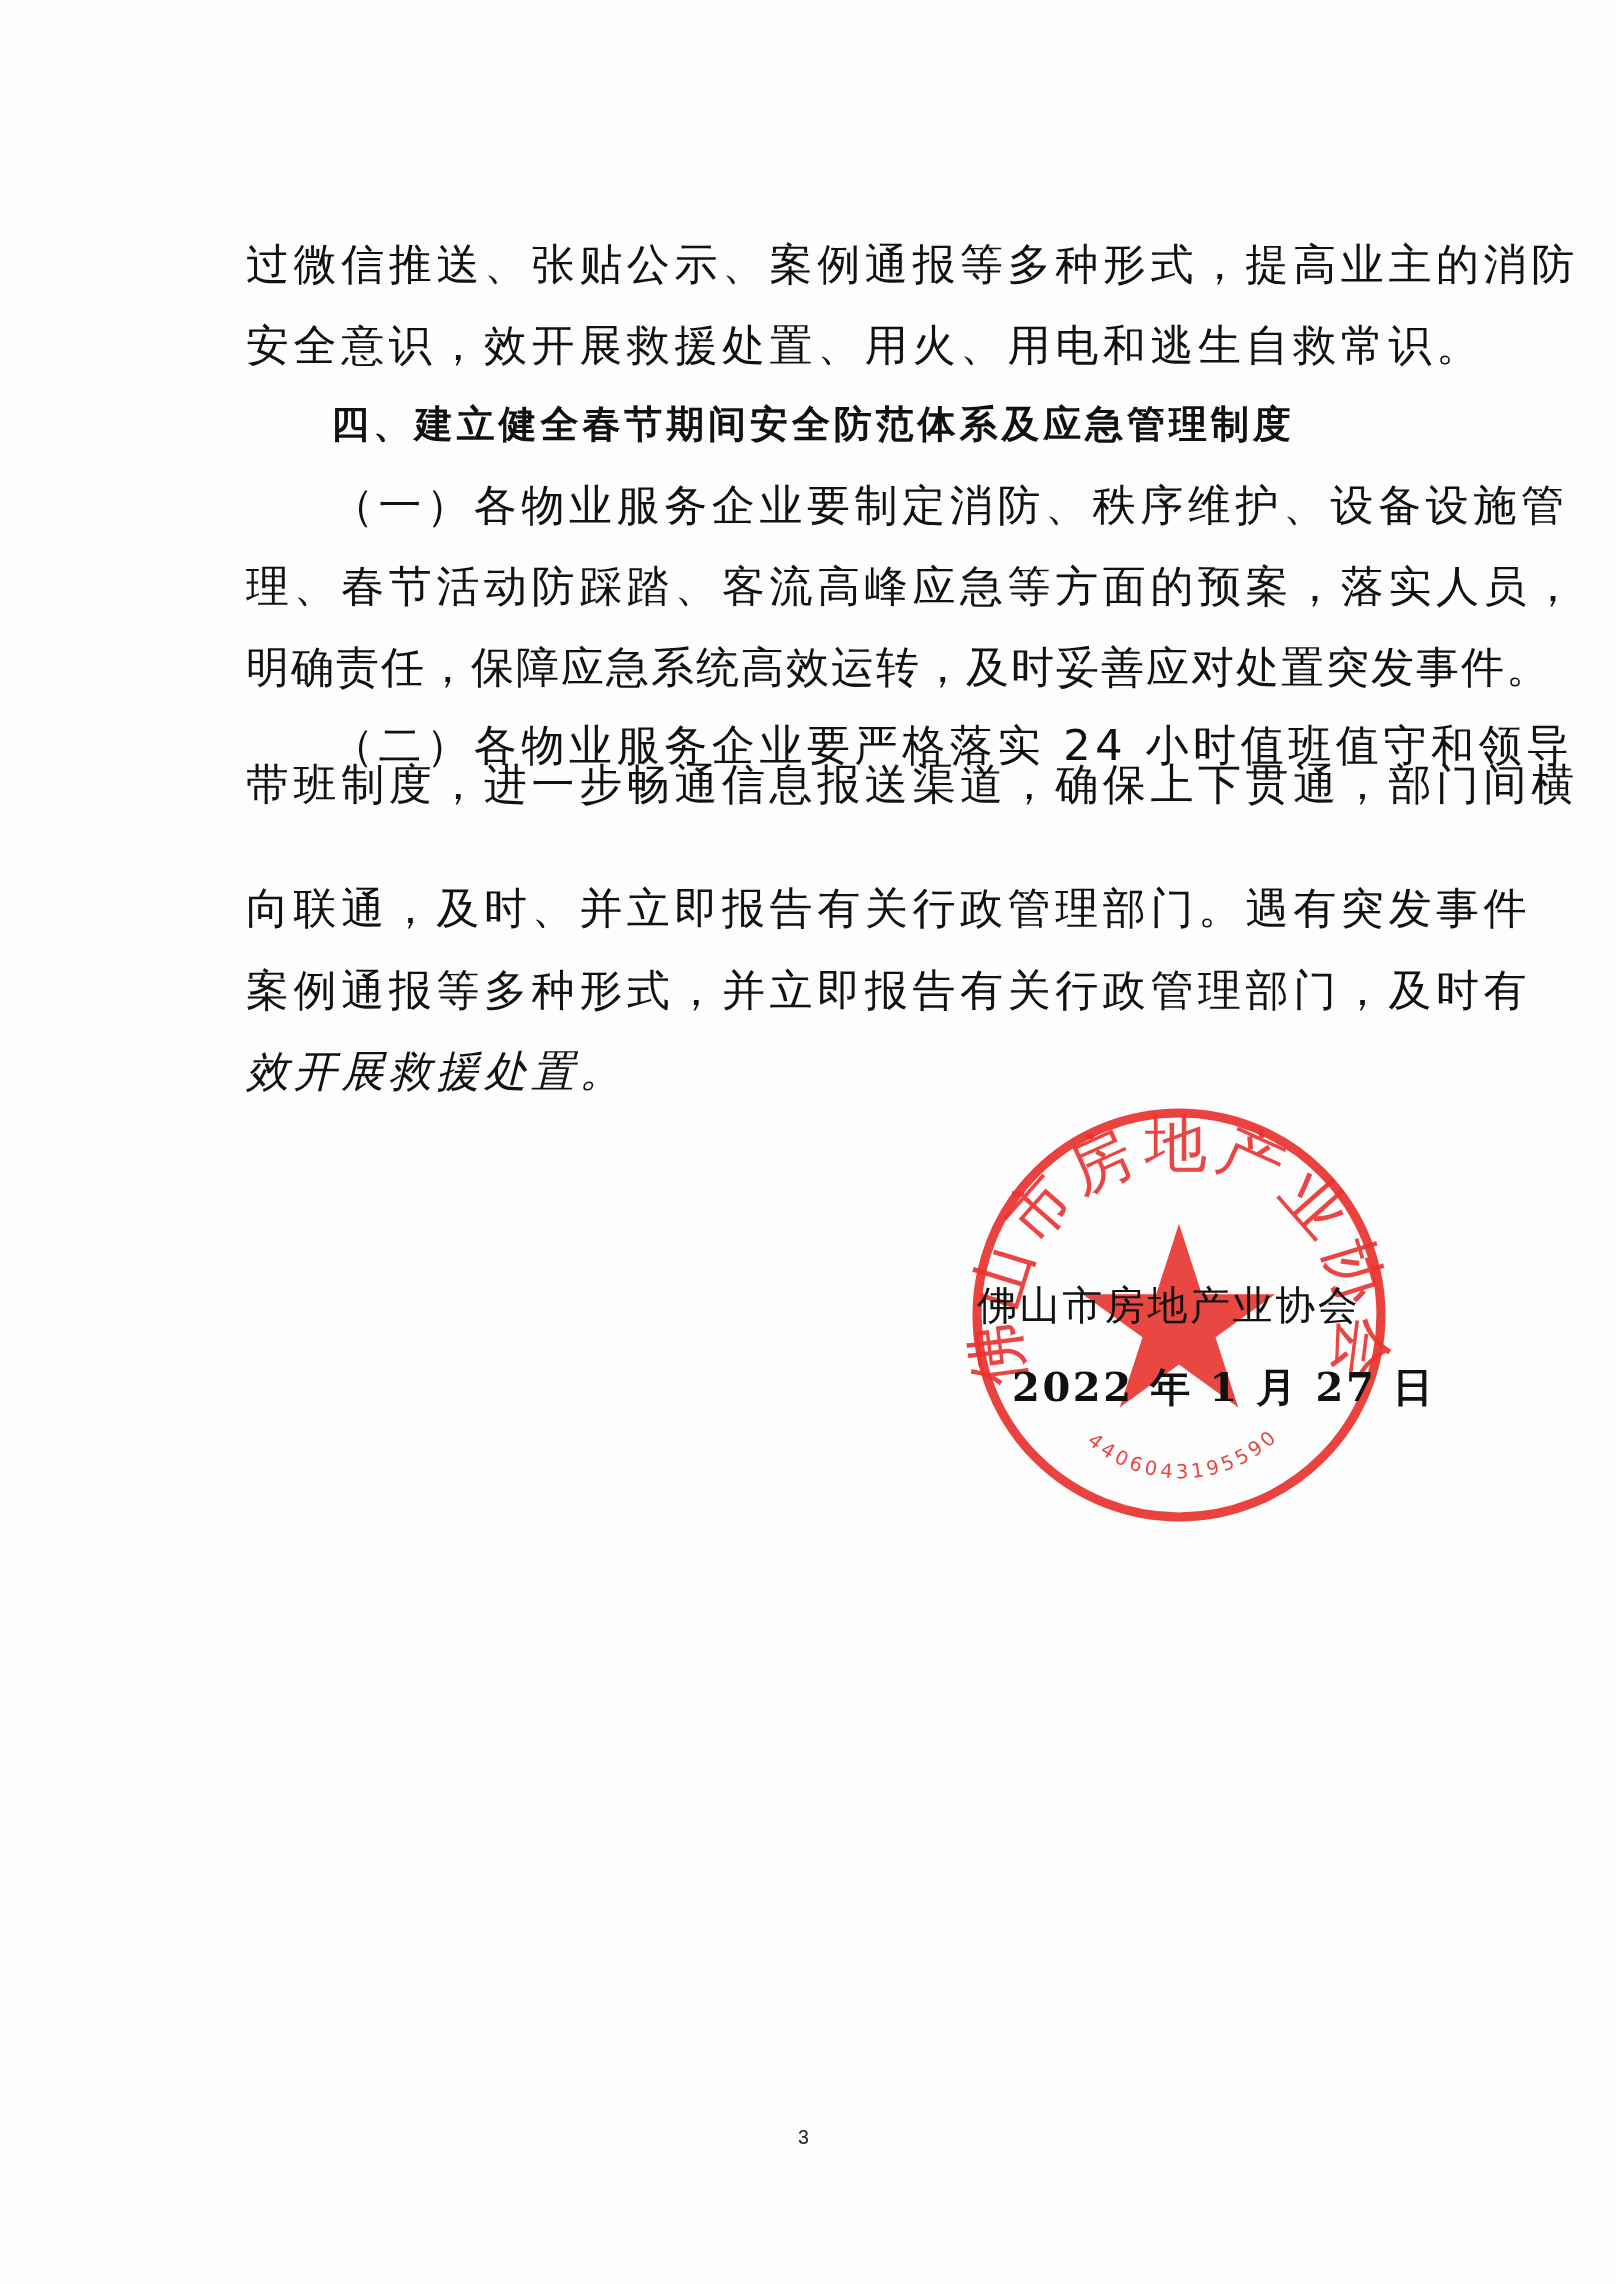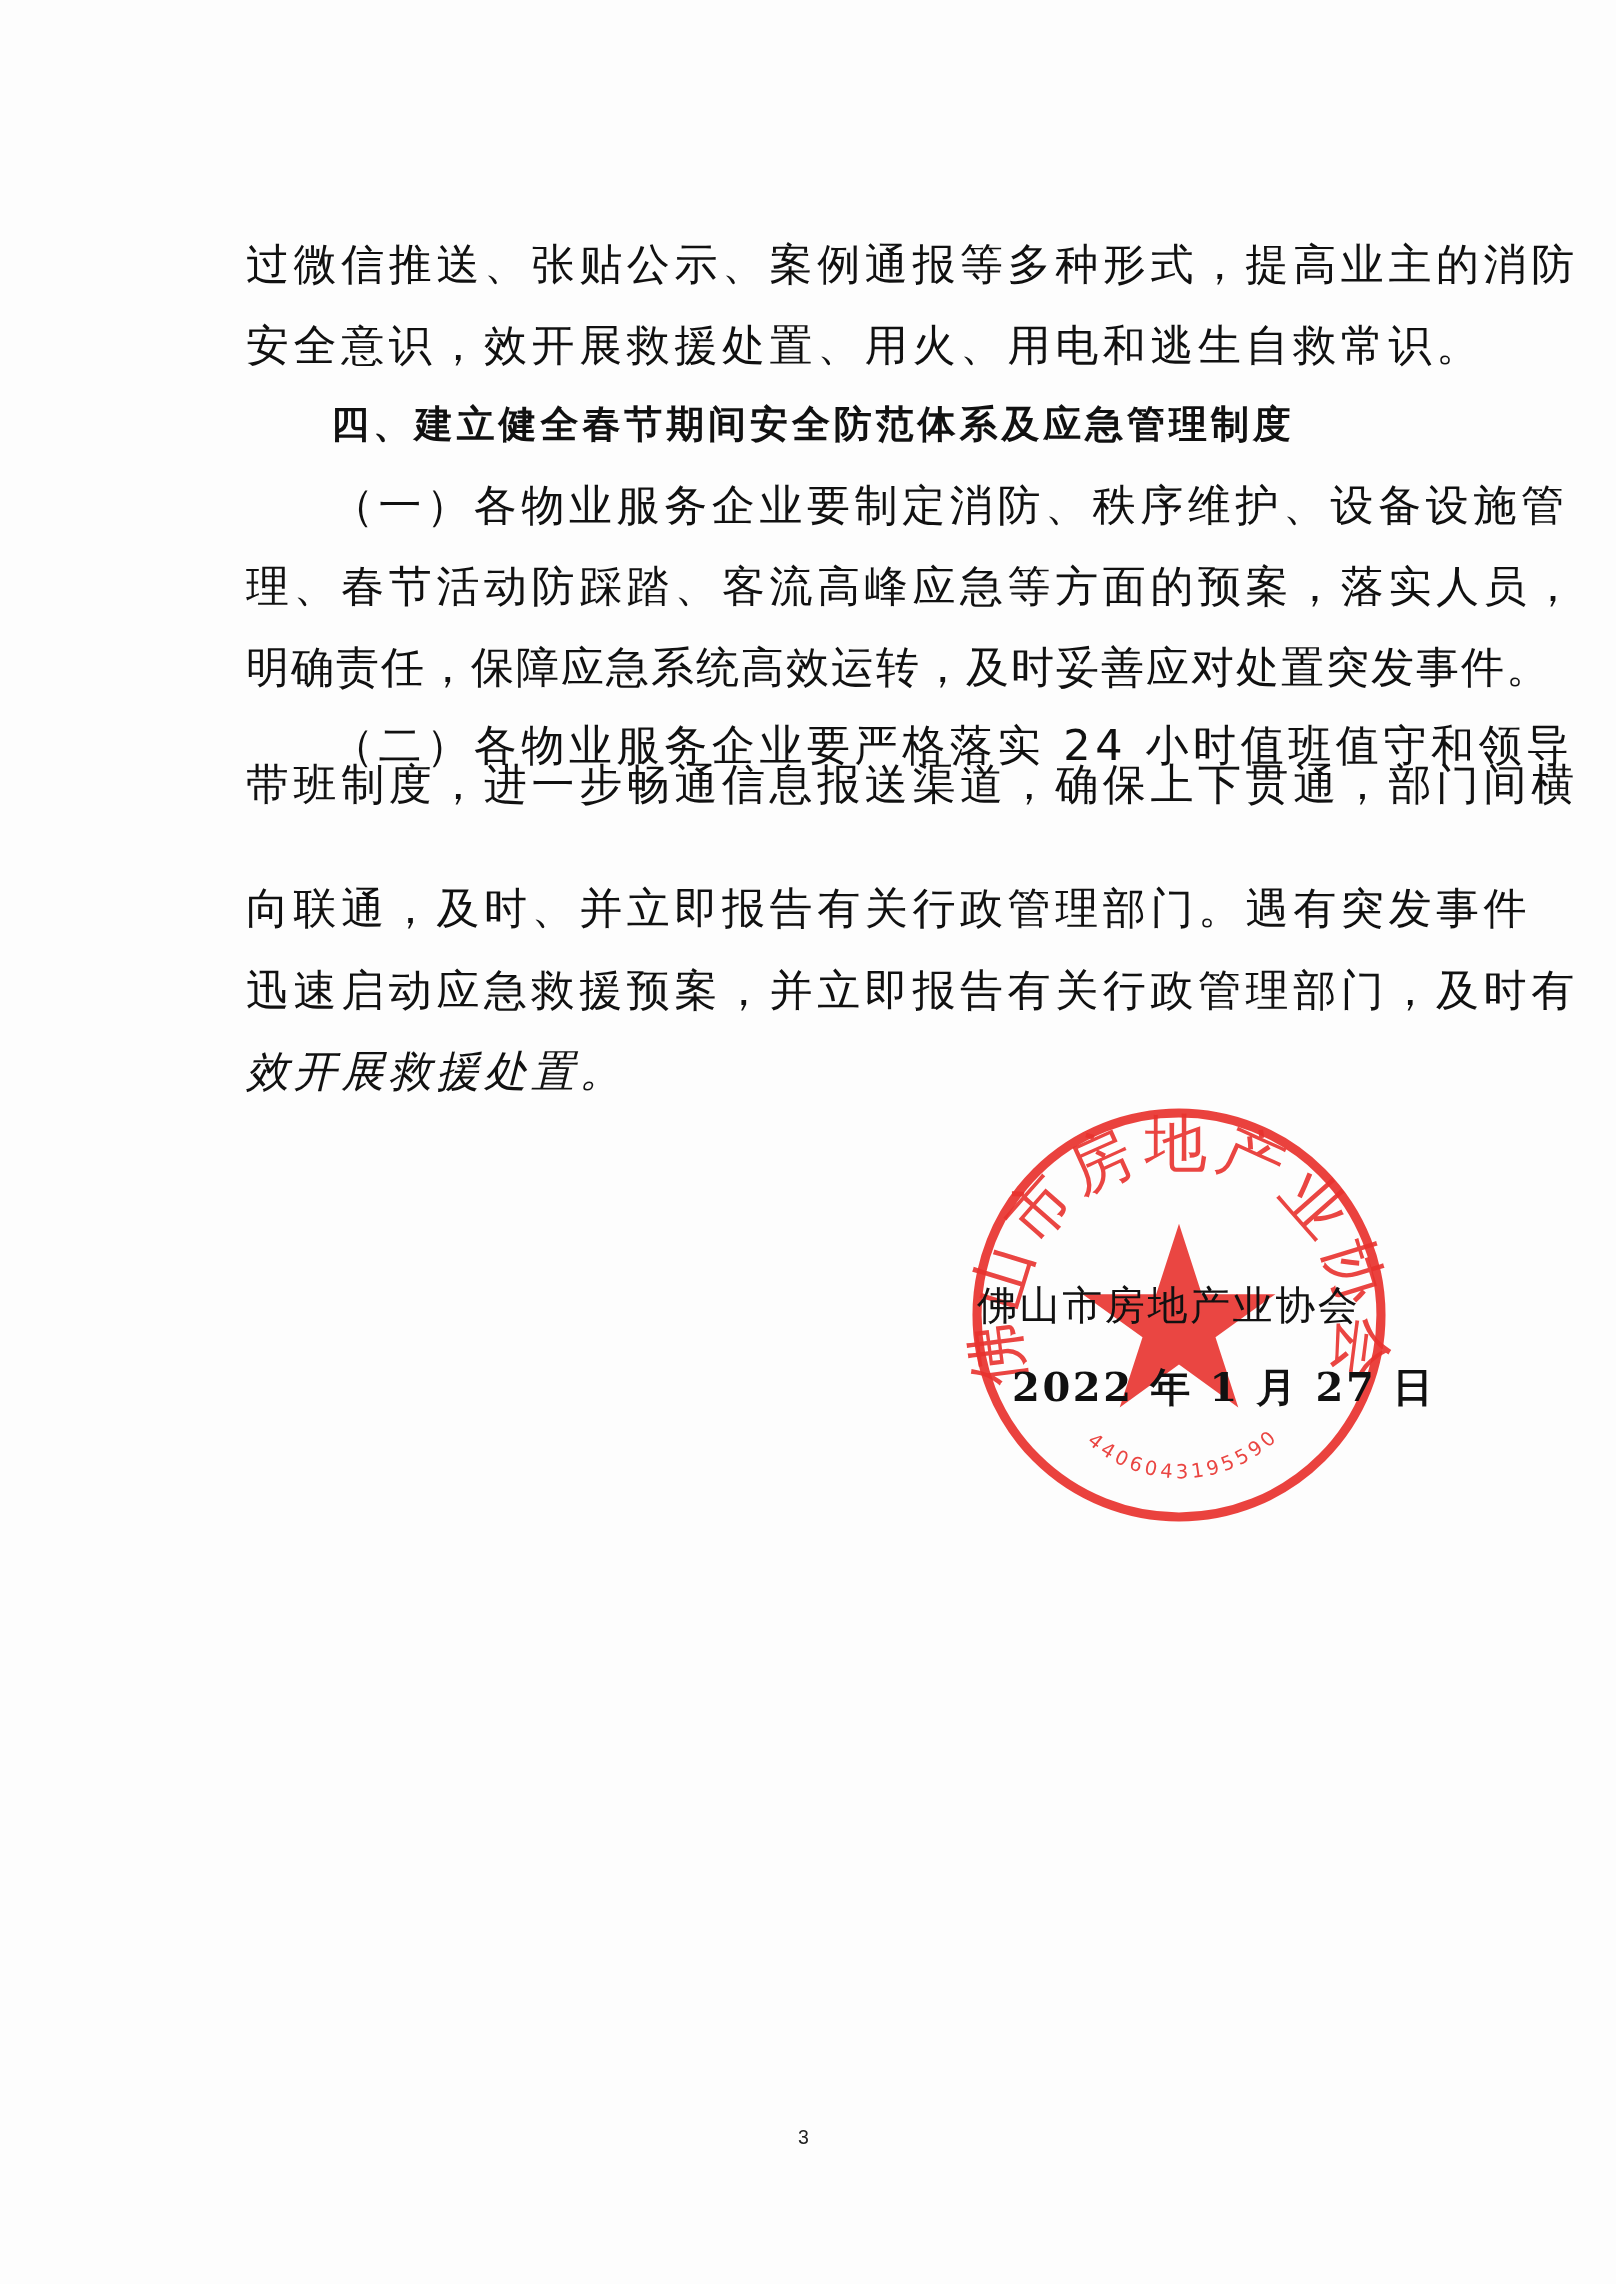--- a/index.html
+++ b/index.html
@@ -63,21 +63,21 @@
 
   <div class="heading" style="top:398px;">四、建立健全春节期间安全防范体系及应急管理制度</div>
 
   <div class="line indent" style="top:479px;text-align:center;">（一）各物业服务企业要制定消防、秩序维护、设备设施管</div>
   <div class="line" style="top:560px;">理、春节活动防踩踏、客流高峰应急等方面的预案，落实人员，</div>
   <div class="line" style="top:641px; letter-spacing:2px;">明确责任，保障应急系统高效运转，及时妥善应对处置突发事件。</div>
 
   <div class="line indent" style="top:719px;">（二）各物业服务企业要严格落实 24 小时值班值守和领导</div>
   <div class="line" style="top:758px;">带班制度，进一步畅通信息报送渠道，确保上下贯通，部门间横</div>
   <div class="line" style="top:882px;">向联通，及时、并立即报告有关行政管理部门。遇有突发事件</div>
-  <div class="line" style="top:964px;">迅速启动应急救援预案，并立即报告有关行政管理部门，及时有</div>
+  <div class="line" style="top:964px;">案例通报等多种形式，并立即报告有关行政管理部门，及时有</div>
   <div class="line" style="top:1045px;font-style:italic;">效开展救援处置。</div>
 
   <svg class="seal" viewBox="0 0 660 660">
     <defs>
       <path id="topArc" d="M 90 420 A 250 250 0 1 1 570 420"></path>
       <path id="botArc" d="M 150 480 A 215 215 0 0 0 520 470"></path>
     </defs>
     <circle cx="330" cy="330" r="310" fill="none" stroke="#e8322e" stroke-width="14" opacity="0.92"></circle>
     <text font-size="96" fill="#e8322e" font-family="DejaVu Sans, sans-serif" opacity="0.9" letter-spacing="10">
       <textPath href="#topArc" startOffset="50%" text-anchor="middle">佛山市房地产业协会</textPath>

